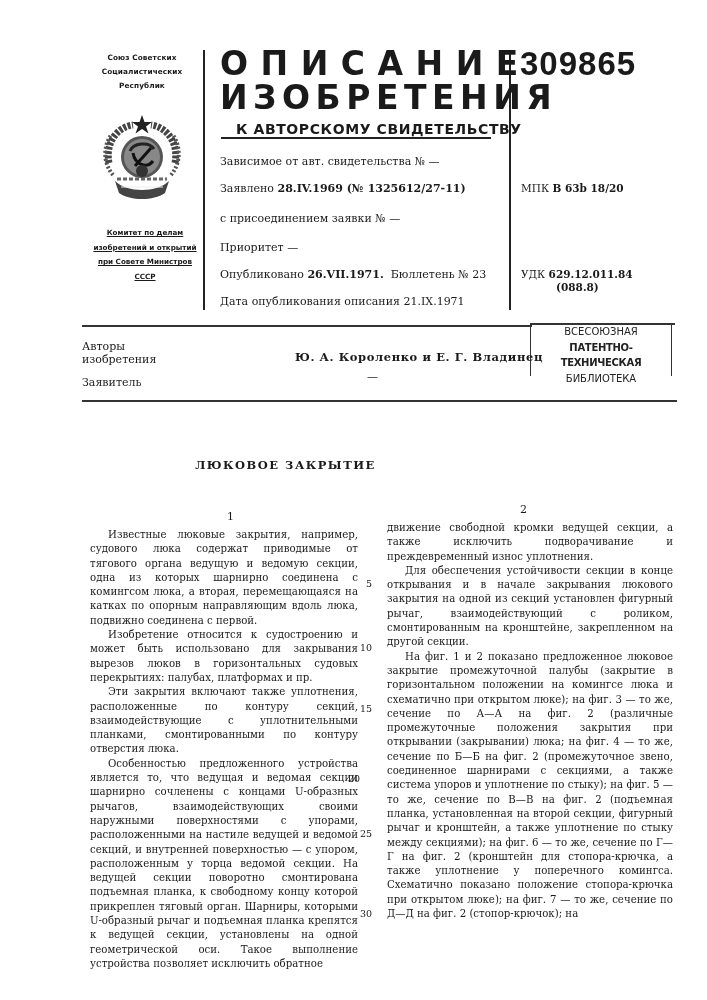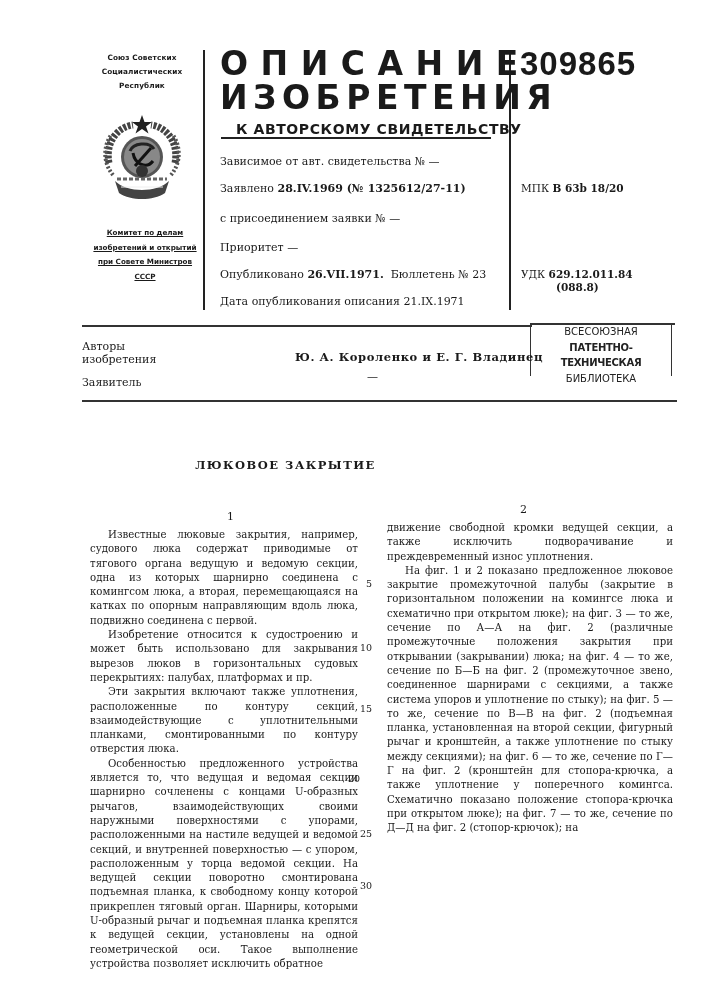--- a/index.html
+++ b/index.html
@@ -148,18 +148,19 @@
   <p>Изобретение относится к судостроению и может быть использовано для закрывания вырезов люков в горизонтальных судовых перекрытиях: палубах, платформах и пр.</p>
   <p>Эти закрытия включают также уплотнения, расположенные по контуру секций, взаимодействующие с уплотнительными планками, смонтированными по контуру отверстия люка.</p>
   <p>Особенностью предложенного устройства является то, что ведущая и ведомая секции шарнирно сочленены с концами U-образных рычагов, взаимодействующих своими наружными поверхностями с упорами, расположенными на настиле ведущей и ведомой секций, и внутренней поверхностью — с упором, расположенным у торца ведомой секции. На ведущей секции поворотно смонтирована подъемная планка, к свободному концу которой прикреплен тяговый орган. Шарниры, которыми U-образный рычаг и подъемная планка крепятся к ведущей секции, установлены на одной геометрической оси. Такое выполнение устройства позволяет исключить обратное</p>
 </div>
 
 <div class="abs lineno" style="left:352px; top:578px;">5</div>
 <div class="abs lineno" style="left:352px; top:642px;">10</div>
 <div class="abs lineno" style="left:352px; top:703px;">15</div>
 <div class="abs lineno" style="left:340px; top:767px;margin-top:6px;">20</div>
 <div class="abs lineno" style="left:352px; top:828px;">25</div>
-<div class="abs lineno" style="left:352px; top:880px;">30</div>
+<div class="abs lineno" style="left:352px; top:908px;">30</div>
 
 <div class="abs col" style="left:387px; top:521px; width:286px;">
   <p class="cont">движение свободной кромки ведущей секции, а также исключить подворачивание и преждевременный износ уплотнения.</p>
+  <p>Для обеспечения устойчивости секции в конце открывания и в начале закрывания люкового закрытия на одной из секций установлен фигурный рычаг, взаимодействующий с роликом, смонтированным на кронштейне, закрепленном на другой секции.</p>
   <p>На фиг. 1 и 2 показано предложенное люковое закрытие промежуточной палубы (закрытие в горизонтальном положении на комингсе люка и схематично при открытом люке); на фиг. 3 — то же, сечение по А—А на фиг. 2 (различные промежуточные положения закрытия при открывании (закрывании) люка; на фиг. 4 — то же, сечение по Б—Б на фиг. 2 (промежуточное звено, соединенное шарнирами с секциями, а также система упоров и уплотнение по стыку); на фиг. 5 — то же, сечение по В—В на фиг. 2 (подъемная планка, установленная на второй секции, фигурный рычаг и кронштейн, а также уплотнение по стыку между секциями); на фиг. 6 — то же, сечение по Г—Г на фиг. 2 (кронштейн для стопора-крючка, а также уплотнение у поперечного комингса. Схематично показано положение стопора-крючка при открытом люке); на фиг. 7 — то же, сечение по Д—Д на фиг. 2 (стопор-крючок); на</p>
 </div>
 
 </body></html>

